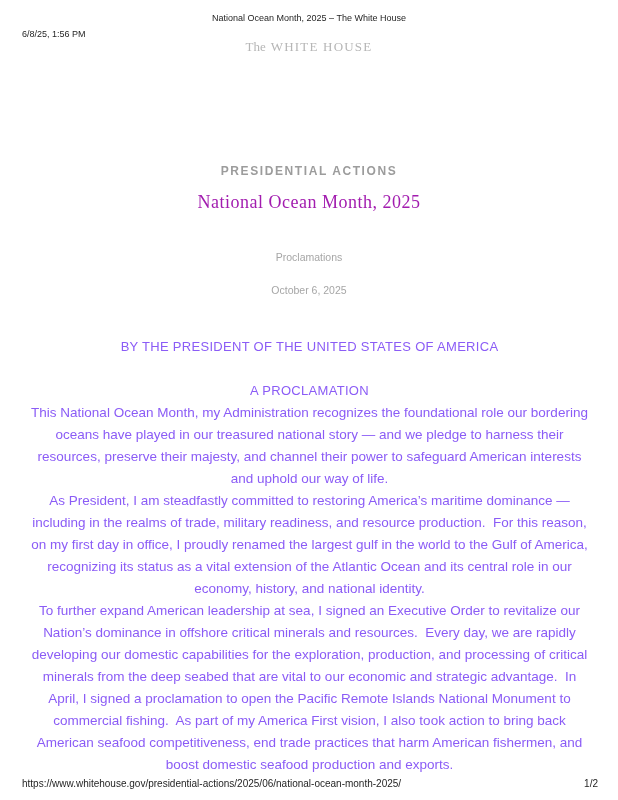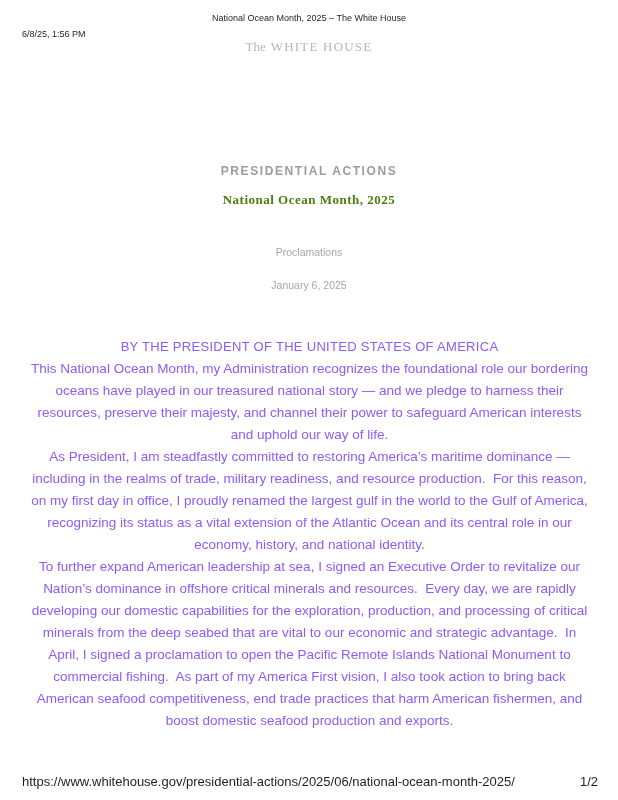--- a/index.html
+++ b/index.html
@@ -39,23 +39,23 @@
     position: absolute; top: 164px; left: 0; width: 100%;
     text-align: center;
   }
   .eyebrow {
     font-size: 12px; font-weight: 700;
     letter-spacing: 1.6px; color: #9c9c9c;
   }
   .title {
     margin: 14px 0 0 0;
     font-family: "Liberation Serif", serif;
-    font-weight: 700;
-    font-size: 13px; letter-spacing: 0.5px;
-    color: #4d7c0f;
+    font-weight: 400;
+    font-size: 18px; letter-spacing: 0.5px;
+    color: #a21caf;
   }
   .category { margin-top: 38px; font-size: 10.5px; color: #a6a6a6; }
   .date     { margin-top: 21px; font-size: 10.5px; color: #a6a6a6; }
 
   
   .body {
     position: absolute; top: 336px; left: 28px; width: 563px;
     color: #8b5cf6;
     font-size: 13.5px; line-height: 22px;
     text-align: left;
@@ -68,46 +68,47 @@
   .para {
     margin: 0;
     white-space: pre-wrap;
     text-align: center;
   }
 
   
   .print-footer {
     position: absolute; bottom: 11px; left: 22px; right: 20px;
     display: flex; justify-content: space-between;
-    font-size: 13px; color: #1f1f1f;
+    font-size: 10px; color: #1f1f1f;
   }
 </style>
 </head>
 <body>
 
 <div class="page">
 
   <header class="print-header">
     <span class="ph-left">6/8/25, 1:56 PM</span>
     <span class="ph-center">National Ocean Month, 2025 – The White House</span>
   </header>
 
   <div class="logo">
     <span class="logo-the">The</span><span class="logo-name">WHITE HOUSE</span>
   </div>
 
   <section class="article-head">
     <div class="eyebrow">PRESIDENTIAL ACTIONS</div>
     <h1 class="title">National Ocean Month, 2025</h1>
     <div class="category">Proclamations</div>
-    <div class="date">January 6, 2025</div>
+    <div class="date">October 6, 2025</div>
   </section>
 
   <article class="body">
     <p class="centered">BY THE PRESIDENT OF THE UNITED STATES OF AMERICA</p>
+    <p class="centered second">A PROCLAMATION</p>
     <p class="para">This National Ocean Month, my Administration recognizes the foundational role our bordering oceans have played in our treasured national story — and we pledge to harness their resources, preserve their majesty, and channel their power to safeguard American interests and uphold our way of life.</p>
     <p class="para">As President, I am steadfastly committed to restoring America’s maritime dominance — including in the realms of trade, military readiness, and resource production.  For this reason, on my first day in office, I proudly renamed the largest gulf in the world to the Gulf of America, recognizing its status as a vital extension of the Atlantic Ocean and its central role in our economy, history, and national identity.</p>
     <p class="para">To further expand American leadership at sea, I signed an Executive Order to revitalize our Nation’s dominance in offshore critical minerals and resources.  Every day, we are rapidly developing our domestic capabilities for the exploration, production, and processing of critical minerals from the deep seabed that are vital to our economic and strategic advantage.  In April, I signed a proclamation to open the Pacific Remote Islands National Monument to commercial fishing.  As part of my America First vision, I also took action to bring back American seafood competitiveness, end trade practices that harm American fishermen, and boost domestic seafood production and exports.</p>
   </article>
 
   <footer class="print-footer">
     <span>https://www.whitehouse.gov/presidential-actions/2025/06/national-ocean-month-2025/</span>
     <span>1/2</span>
   </footer>
 

